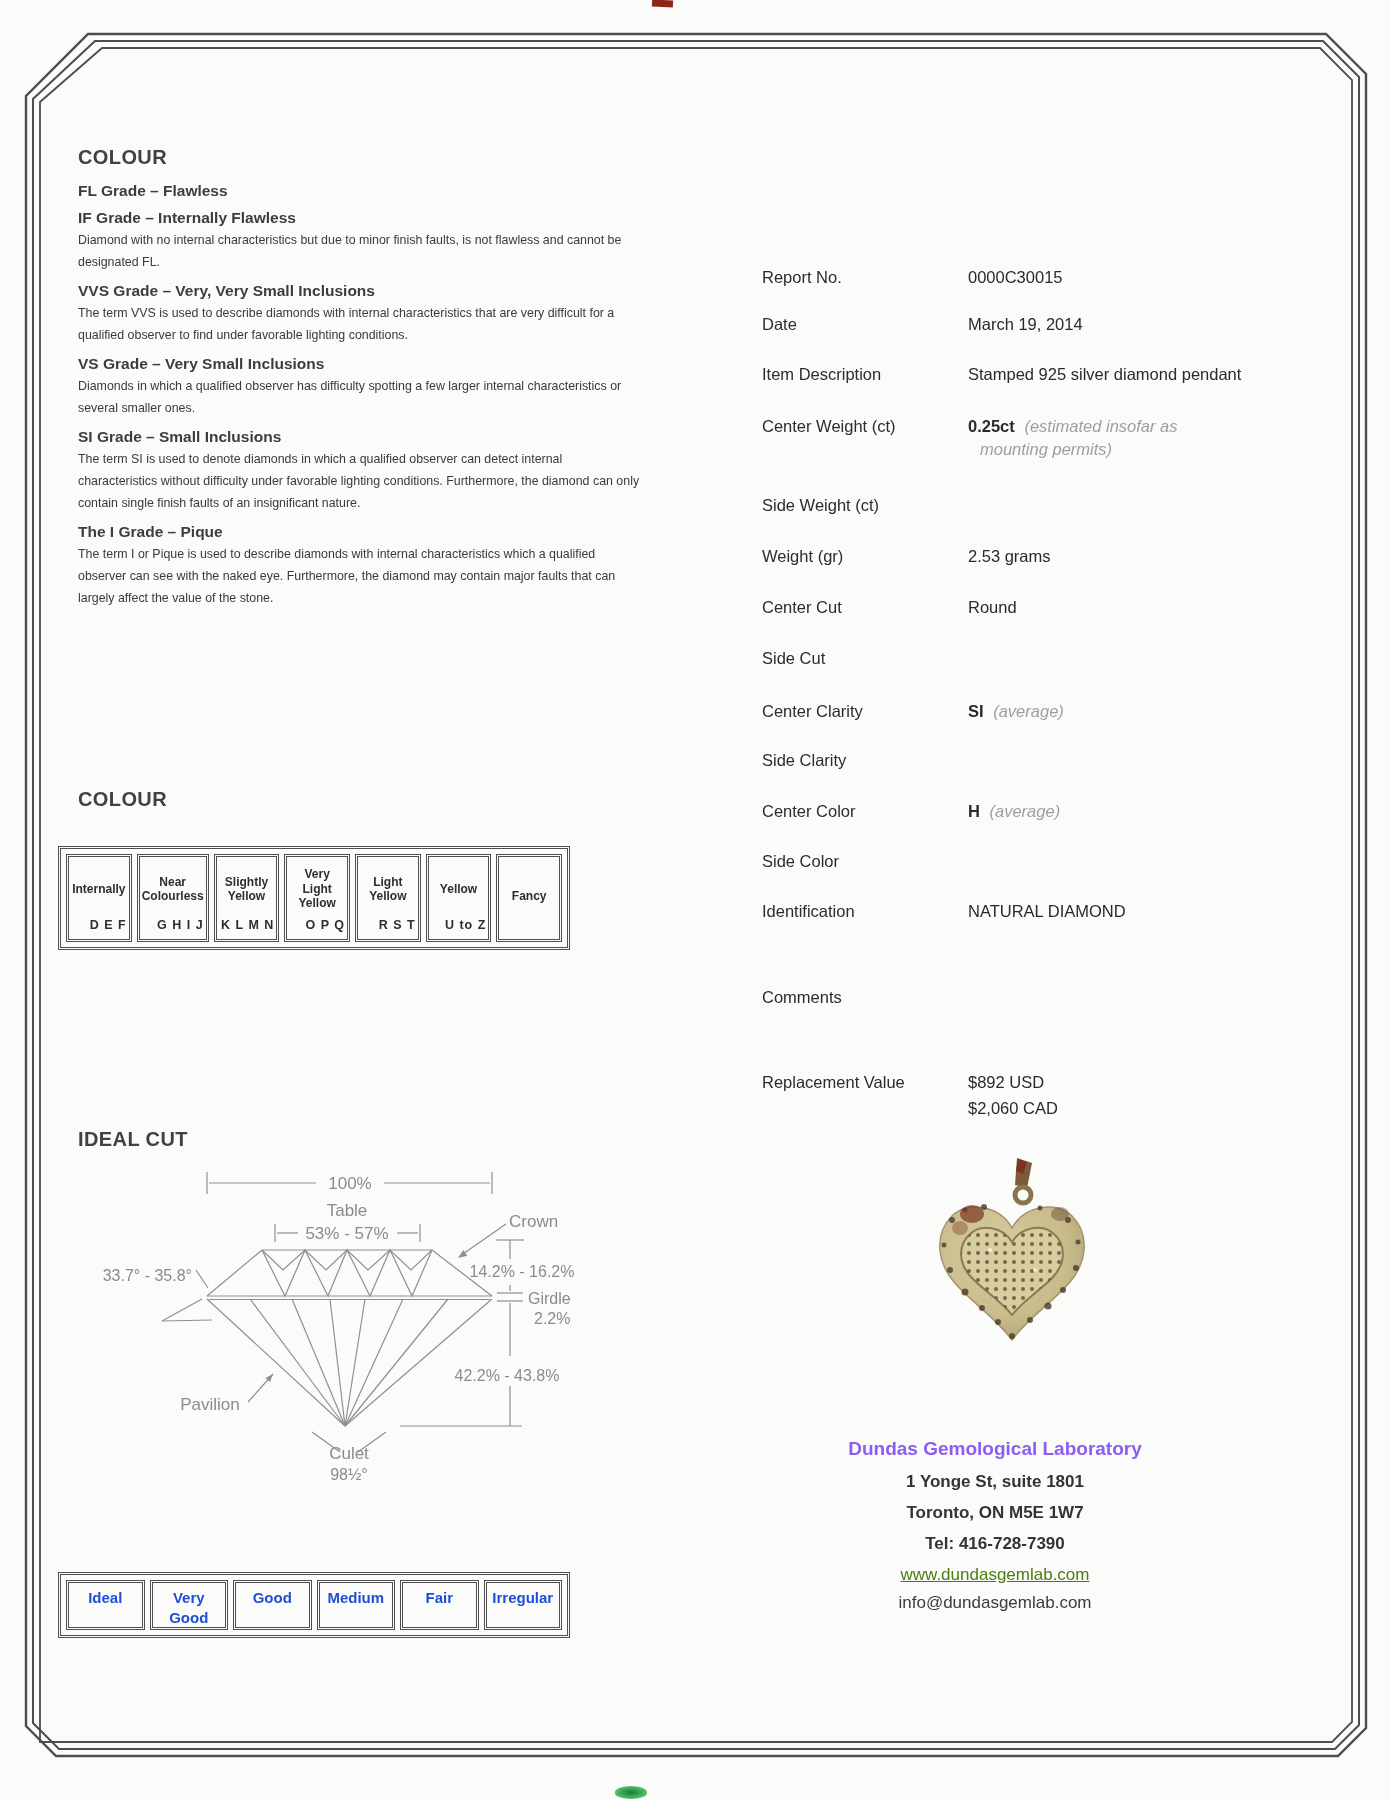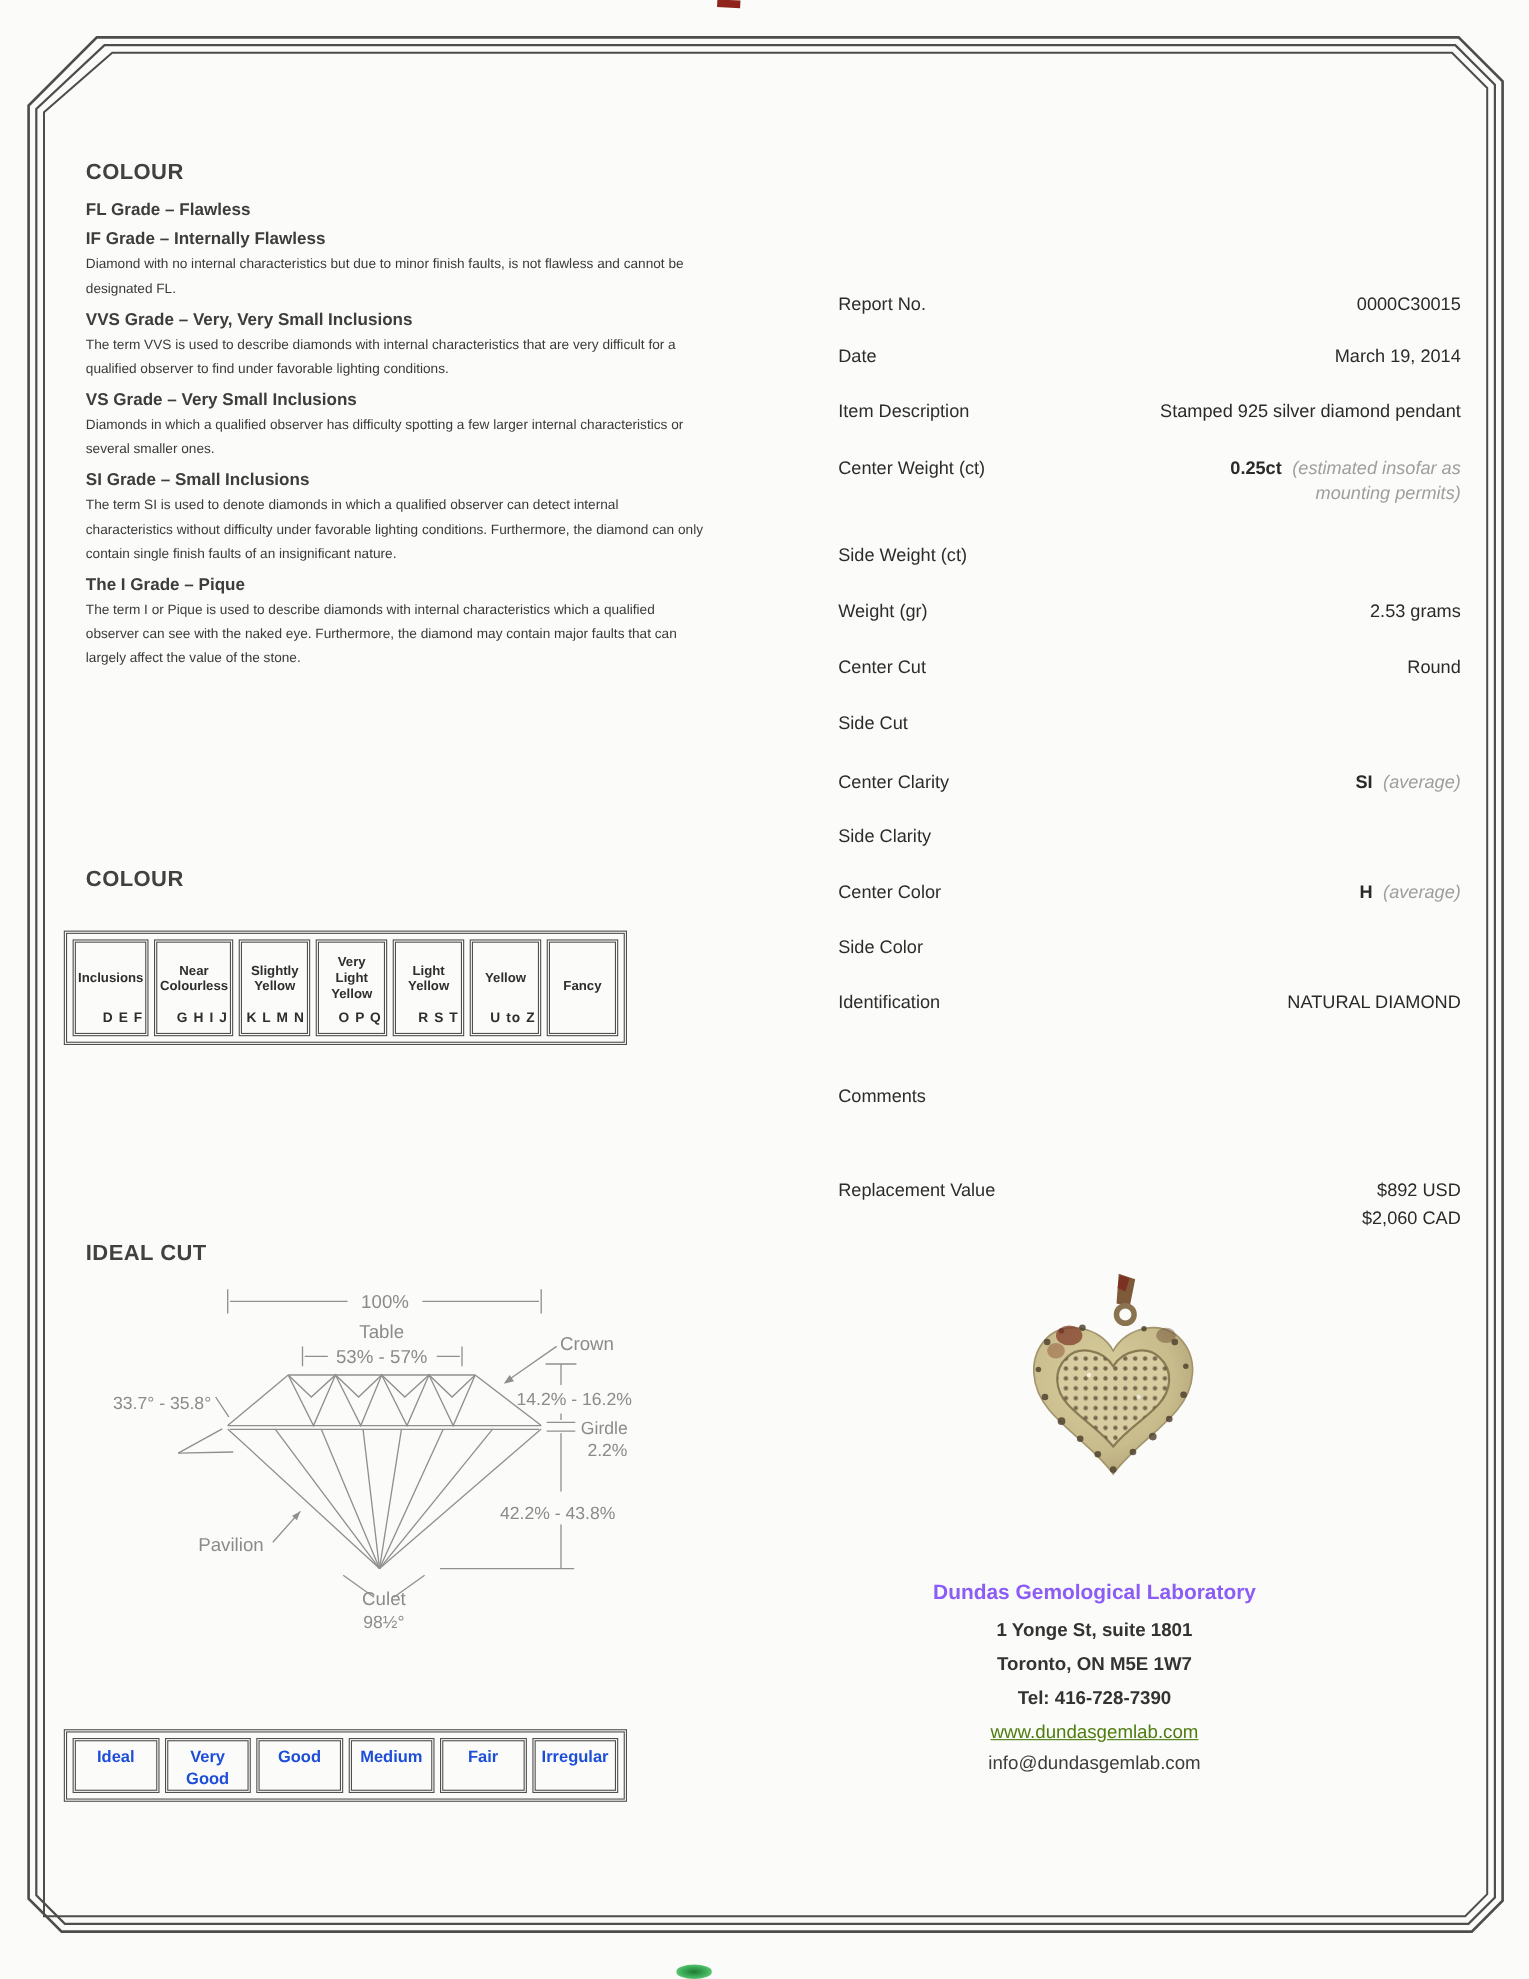--- a/index.html
+++ b/index.html
@@ -32,21 +32,21 @@
   .gcell{flex:1;border:3px double #4f4f4f;display:flex;flex-direction:column;padding:3px 2px;box-sizing:border-box;}
   .gname{flex:1;display:flex;align-items:center;justify-content:center;text-align:center;
     font-weight:bold;font-size:12px;line-height:1.2;color:#2e2e2e;}
   .grange{text-align:right;font-weight:bold;font-size:12.5px;color:#2e2e2e;padding-bottom:4px;letter-spacing:1px;}
   .ccell{flex:1;border:3px double #4f4f4f;display:flex;justify-content:center;box-sizing:border-box;padding-top:5px;}
   .cname{font-weight:bold;font-size:15px;white-space:pre-line;text-align:center;color:#1d4ed8;line-height:1.35;}
 
   
   .frow{position:absolute;left:762px;width:566px;font-size:16.5px;color:#2c2c2c;}
   .flabel{position:absolute;left:0;top:0;width:196px;}
-  .fvalue{position:absolute;left:206px;top:0;width:360px;text-align:right;}
+  .fvalue{position:absolute;left:206px;top:0;width:360px;}
   .fvalue .v{color:#2a2a2a;}
   .frow.bv .v{font-weight:bold;}
   .n{font-style:italic;color:#9e9e9e;margin-left:5px;}
   .nl2{margin-left:12px;margin-top:4px;font-style:italic;color:#9e9e9e;}
   .vl2{margin-top:7px;color:#2a2a2a;}
 
   
   .lab{left:745px;top:1438px;width:500px;text-align:center;}
   .lab-name{font-size:19px;font-weight:bold;color:#8b5cf6;margin-bottom:12px;}
   .lab-line{font-size:17px;font-weight:bold;color:#333;margin-bottom:11px;}
@@ -88,21 +88,21 @@
   <div class="grade-h">SI Grade – Small Inclusions</div>
   <p>The term SI is used to denote diamonds in which a qualified observer can detect internal characteristics without difficulty under favorable lighting conditions. Furthermore, the diamond can only contain single finish faults of an insignificant nature.</p>
   <div class="grade-h">The I Grade – Pique</div>
   <p>The term I or Pique is used to describe diamonds with internal characteristics which a qualified observer can see with the naked eye. Furthermore, the diamond may contain major faults that can largely affect the value of the stone.</p>
 </div>
 
 <div class="abs sec-title" style="left:78px;top:788px;">COLOUR</div>
 
 <div class="abs gem-table colour-table">
   <div class="gcell">
-    <div class="gname">Inclusions</div>
+    <div class="gname">Internally</div>
     <div class="grange">D E F</div>
   </div>
   <div class="gcell">
     <div class="gname">Near Colourless</div>
     <div class="grange">G H I J</div>
   </div>
   <div class="gcell">
     <div class="gname">Slightly Yellow</div>
     <div class="grange">K L M N</div>
   </div>

